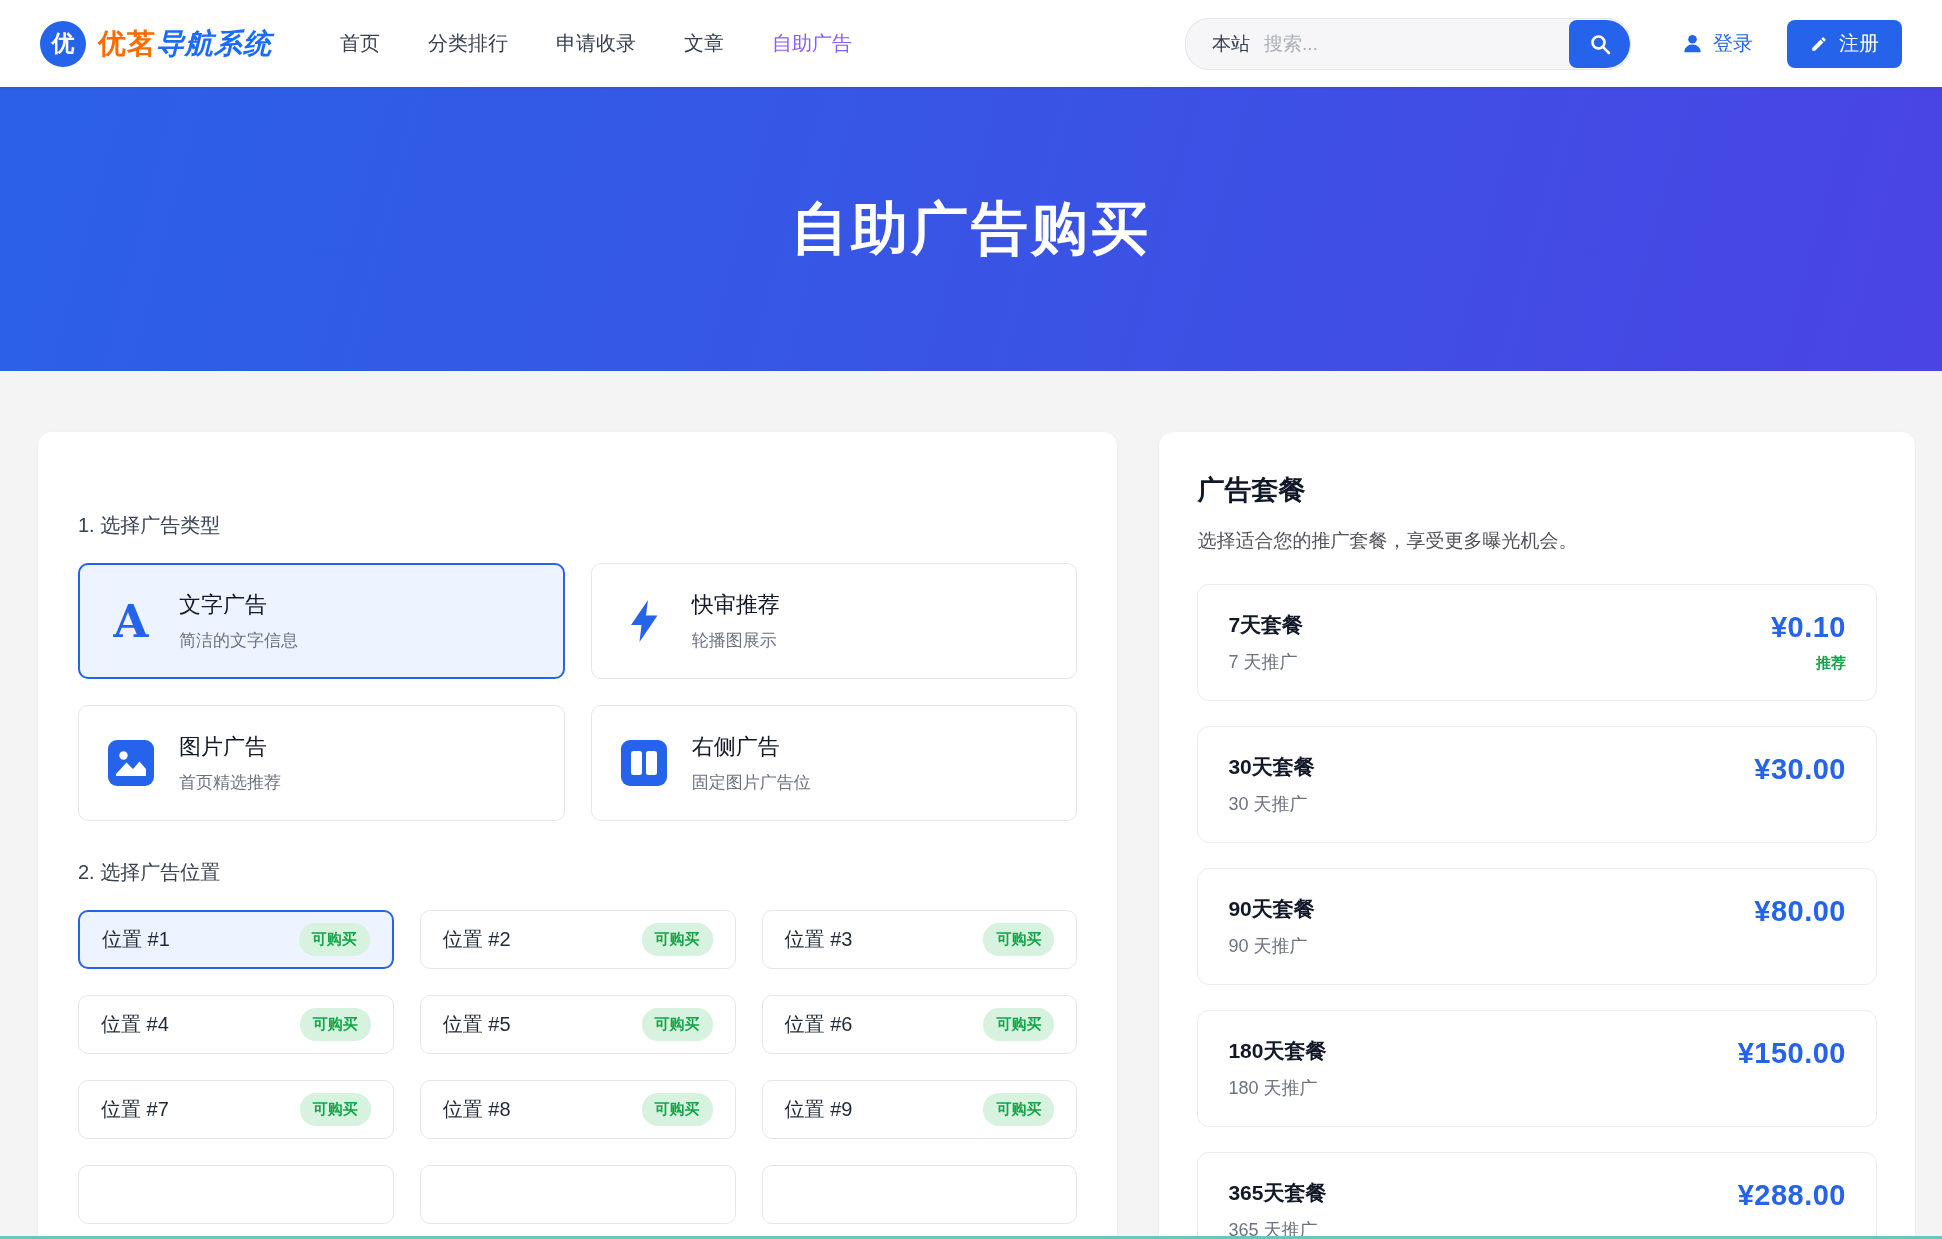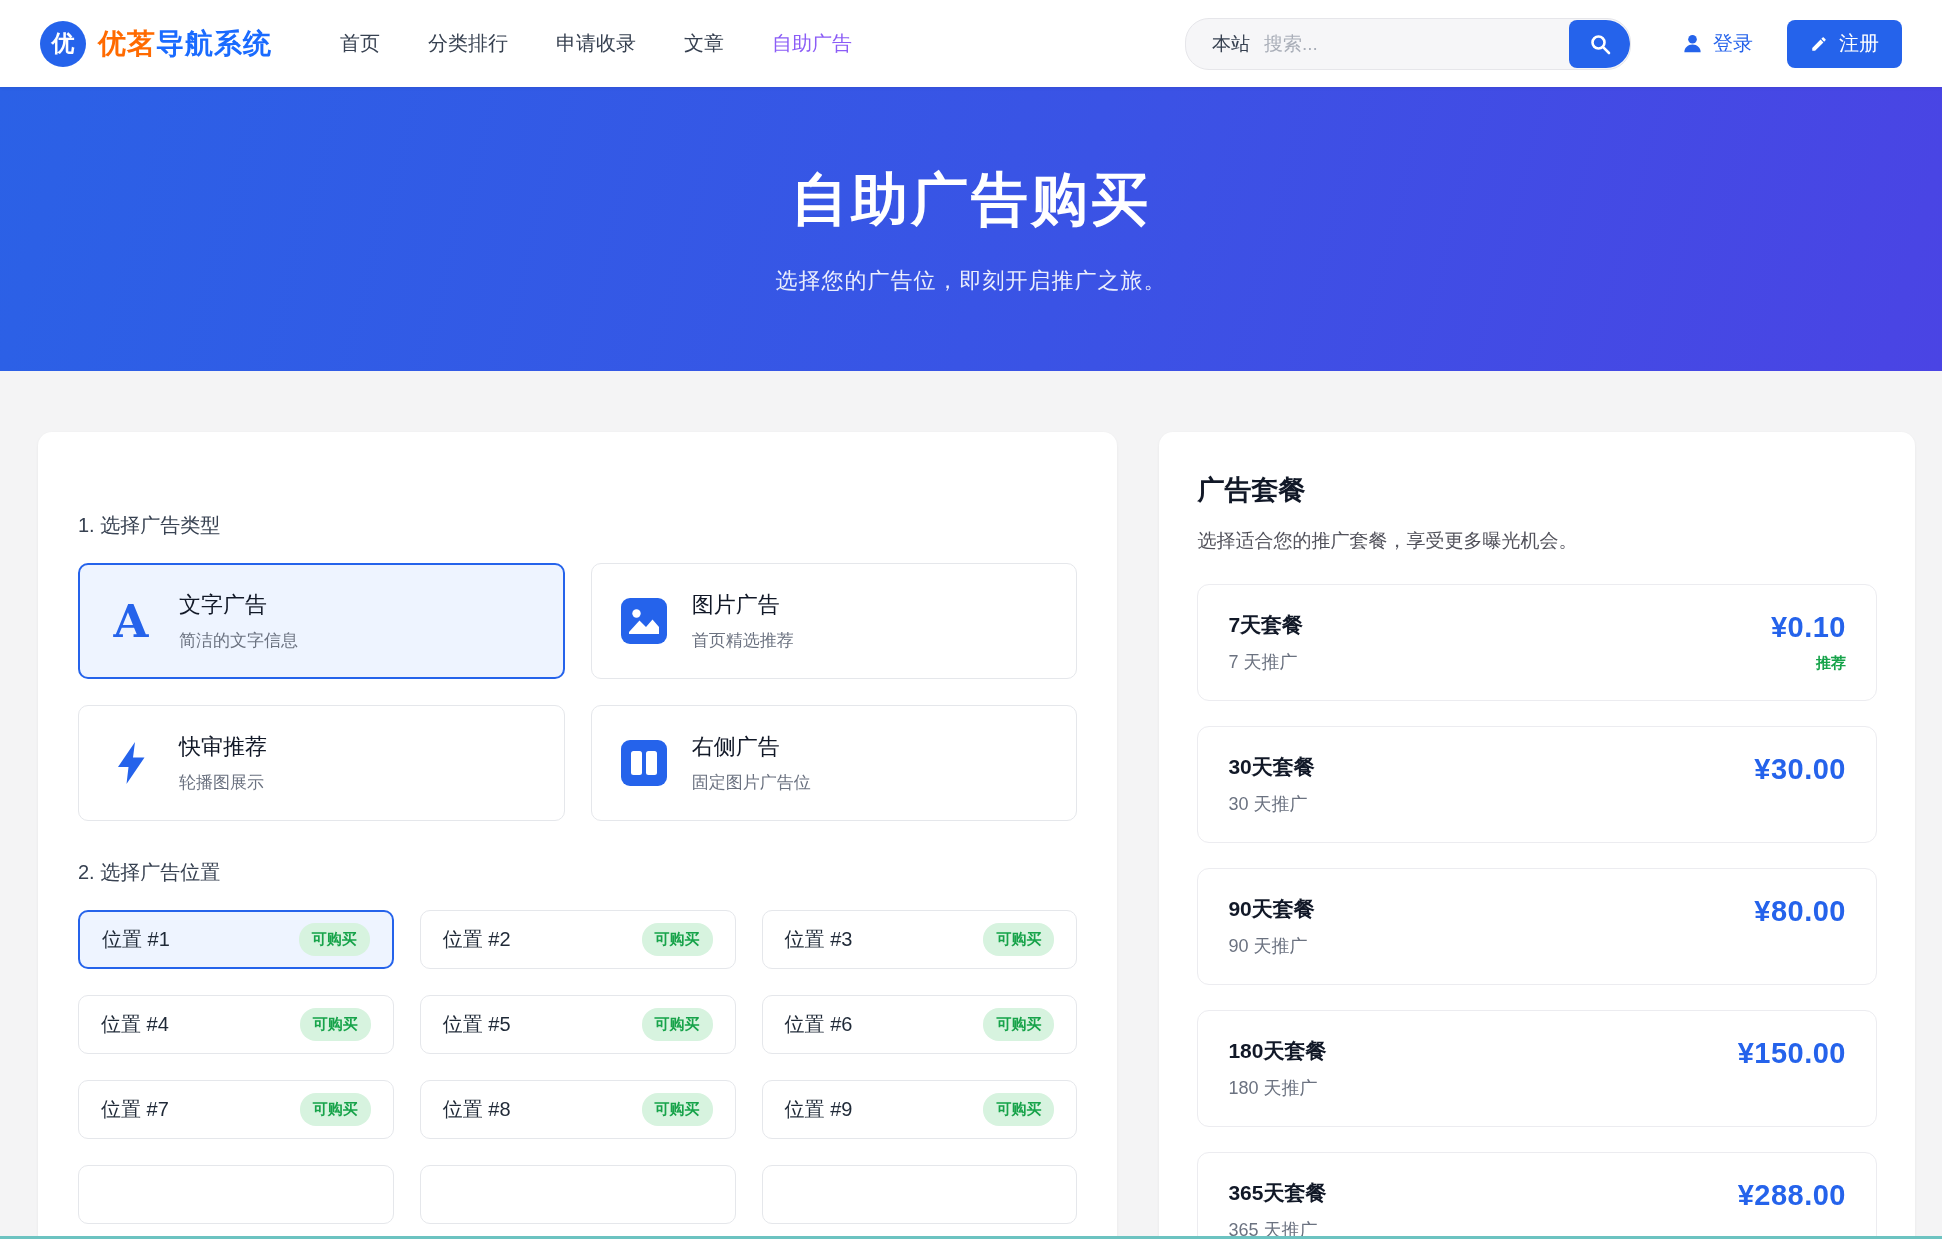--- a/index.html
+++ b/index.html
@@ -6,21 +6,21 @@
   html,body { width:1942px; height:1239px; overflow:hidden; }
   body { background:#f4f4f5; font-family:"Liberation Sans","DejaVu Sans",sans-serif; color:#1f2937; }
 
   
   .navbar { height:87px; background:#fff; display:flex; align-items:center; padding:0 40px;
             box-shadow:0 1px 3px rgba(0,0,0,.08); position:relative; z-index:5; }
   .logo-circle { width:46px; height:46px; border-radius:50%; background:#2563eb; color:#fff;
                  display:flex; align-items:center; justify-content:center; font-size:23px; font-weight:bold; flex:none; }
   .brand { margin-left:12px; font-size:28px; font-weight:bold; letter-spacing:1px; white-space:nowrap; }
   .brand .p1 { color:#ff6a00; }
-  .brand .p2 { color:#1a6bff; }
+  .brand .p2 { color:#1a6bff;font-style:italic; }
   .nav-menu { display:flex; gap:48px; margin-left:68px; font-size:20px; color:#374151; }
   .nav-item { cursor:pointer; text-decoration:none; color:#374151; white-space:nowrap; }
   .nav-item.active { color:#8b5cf6; }
 
   .search { margin-left:auto; width:446px; height:52px; background:#f6f6f8; border:1px solid #e6e6ea;
             border-radius:24px; display:flex; align-items:center; overflow:hidden; }
   .search-scope { padding:0 14px 0 26px; font-size:19px; color:#374151; white-space:nowrap; cursor:pointer; }
   .search-input { flex:1; border:none; outline:none; background:transparent; font-size:19px; color:#374151;
                   font-family:inherit; }
   .search-input::placeholder { color:#a9aeb8; }
@@ -123,64 +123,63 @@
       <svg width="18" height="18" viewBox="0 0 24 24" fill="#fff">
         <path d="M3 17.2V21h3.8L17.9 9.9l-3.8-3.8L3 17.2zM20.7 7.1c.4-.4.4-1 0-1.4l-2.4-2.4c-.4-.4-1-.4-1.4 0l-1.8 1.8 3.8 3.8 1.8-1.8z"></path>
       </svg>
     </span>
     <span>注册</span>
   </button>
 </header>
 
 <section class="hero">
   <div class="hero-title">自助广告购买</div>
-  <div class="hero-sub">选择您的广告位，即刻开启推广之旅。</div>
 </section>
 
 <main class="main">
 
   <section class="card left">
 
     <div class="step-label">1. 选择广告类型</div>
     <div class="type-grid">
         <div class="type-card selected">
           <span class="type-icon">
             <span class="icon-A">A</span>
           </span>
           <div class="type-text">
             <div class="type-name">文字广告</div>
             <div class="type-desc">简洁的文字信息</div>
+          </div>
+        </div>
+        <div class="type-card">
+          <span class="type-icon">
+            <svg width="34" height="46" viewBox="0 0 34 46">
+              <path d="M21 2 L4 27 h10.5 L12.5 44 L30.5 17.5 H19 Z" fill="#2563eb"></path>
+            </svg>
+          </span>
+          <div class="type-text">
+            <div class="type-name">快审推荐</div>
+            <div class="type-desc">轮播图展示</div>
           </div>
         </div>
         <div class="type-card">
           <span class="type-icon">
             <svg width="46" height="46" viewBox="0 0 46 46">
               <rect width="46" height="46" rx="9" fill="#2563eb"></rect>
               <circle cx="15.5" cy="15.5" r="4.2" fill="#fff"></circle>
               <path d="M8 34 L18.5 22.5 L25 29 L31.5 21.5 L38 29 V36 H8 Z" fill="#fff"></path>
             </svg>
           </span>
           <div class="type-text">
             <div class="type-name">图片广告</div>
             <div class="type-desc">首页精选推荐</div>
           </div>
         </div>
         <div class="type-card">
           <span class="type-icon">
-            <svg width="34" height="46" viewBox="0 0 34 46">
-              <path d="M21 2 L4 27 h10.5 L12.5 44 L30.5 17.5 H19 Z" fill="#2563eb"></path>
-            </svg>
-          </span>
-          <div class="type-text">
-            <div class="type-name">快审推荐</div>
-            <div class="type-desc">轮播图展示</div>
-          </div>
-        </div>
-        <div class="type-card">
-          <span class="type-icon">
             <svg width="46" height="46" viewBox="0 0 46 46">
               <rect width="46" height="46" rx="9" fill="#2563eb"></rect>
               <rect x="10" y="11" width="11" height="24" rx="2.5" fill="#fff"></rect>
               <rect x="25" y="11" width="11" height="24" rx="2.5" fill="#fff"></rect>
             </svg>
           </span>
           <div class="type-text">
             <div class="type-name">右侧广告</div>
             <div class="type-desc">固定图片广告位</div>
           </div>

